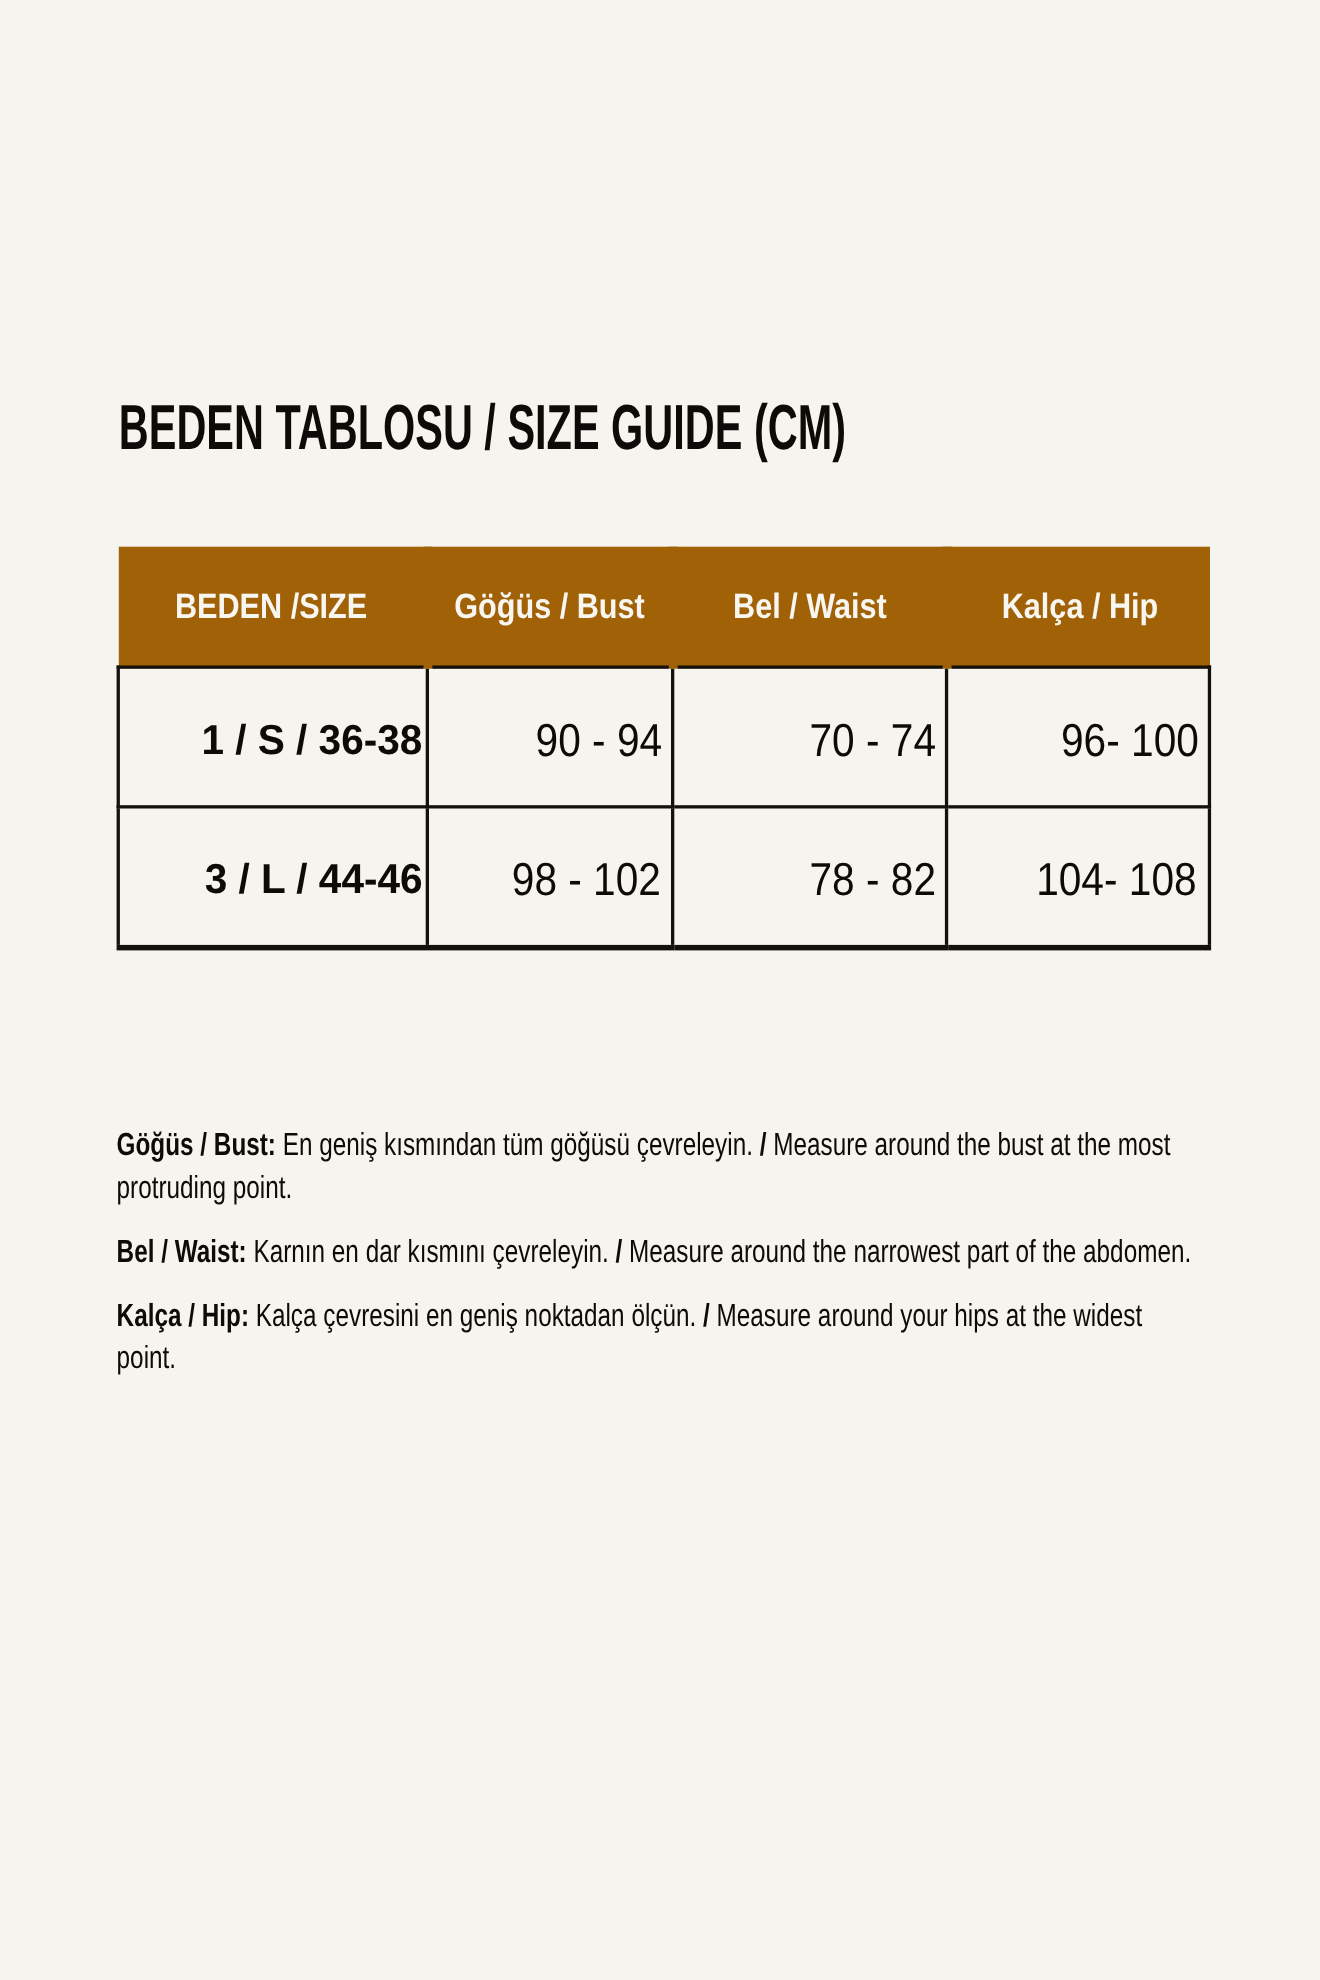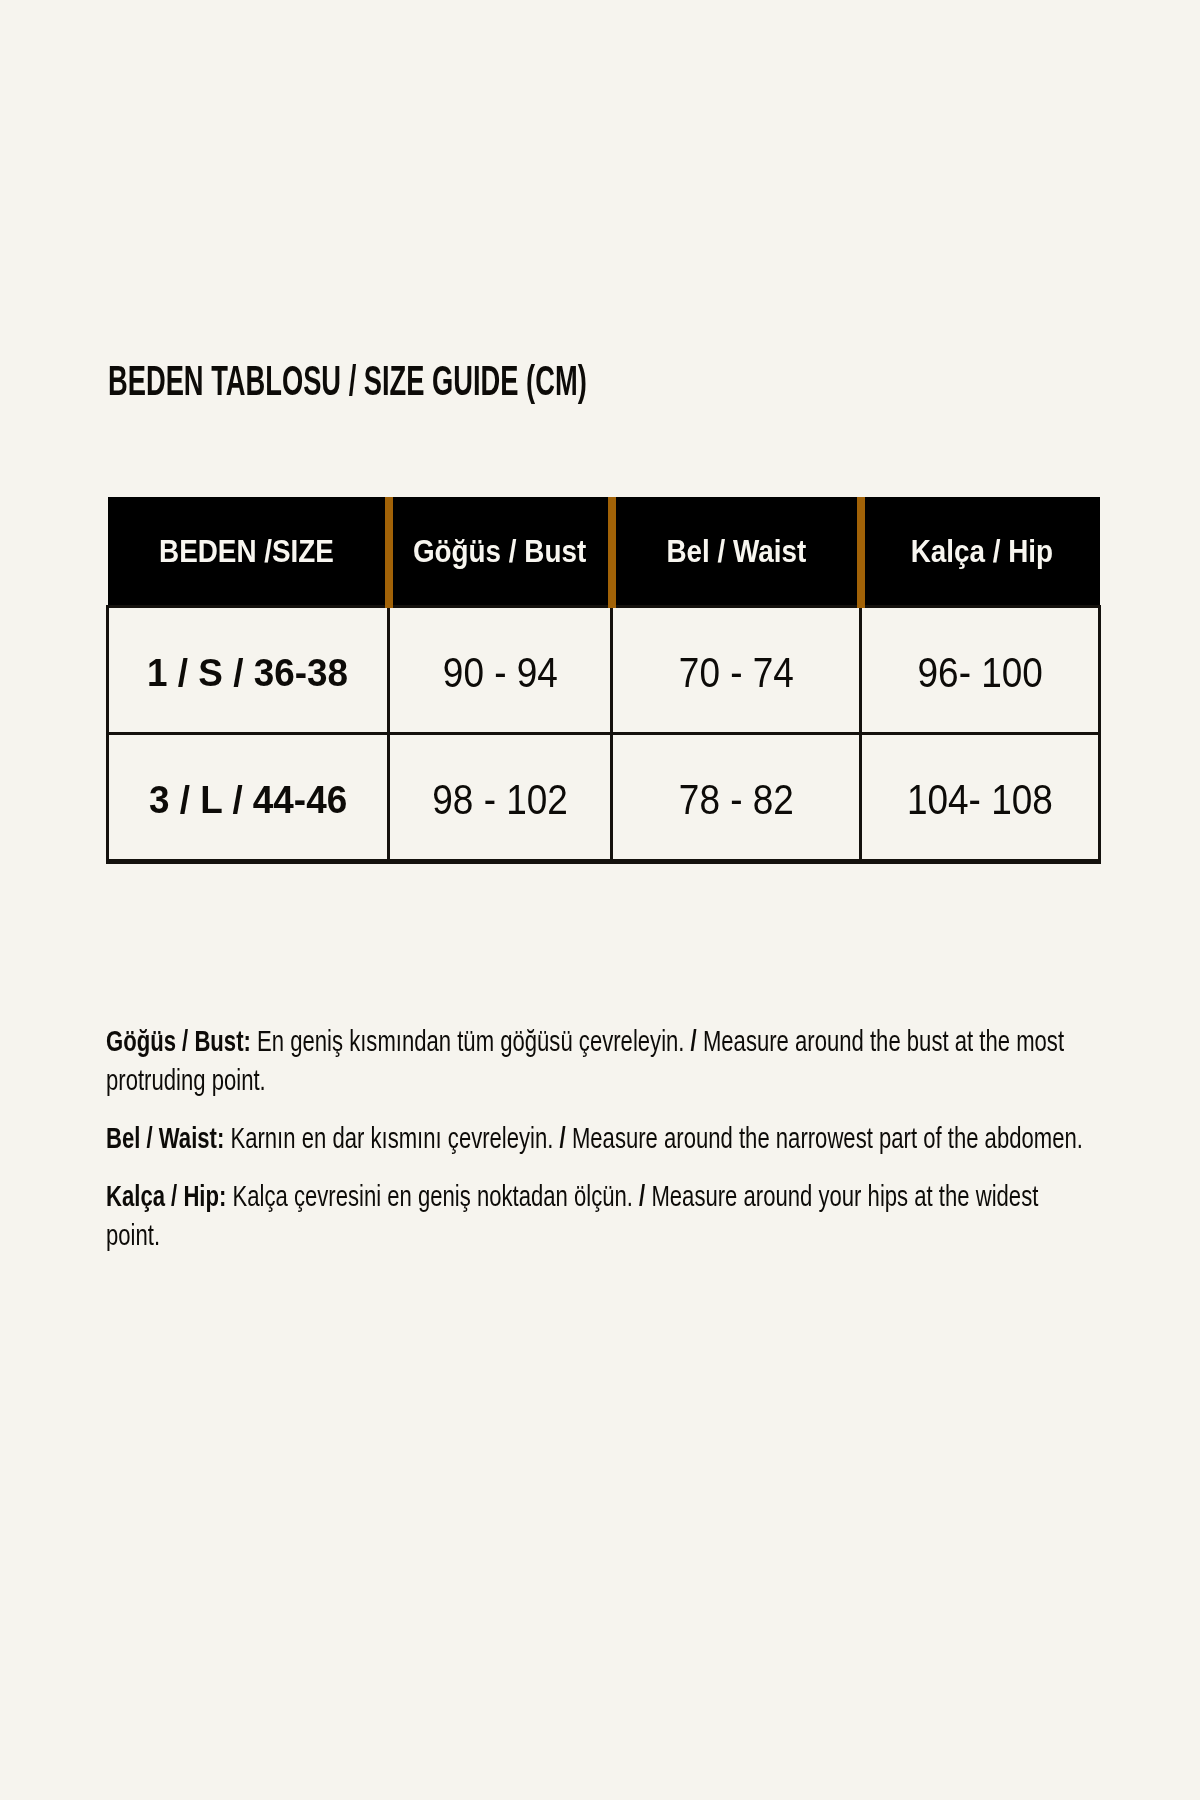--- a/index.html
+++ b/index.html
@@ -19,21 +19,21 @@
   .squeeze {
     display: inline-block;
     white-space: nowrap;
   }
   
   .title {
     position: absolute;
     left: 108px;
     top: 360px;
     margin: 0;
-    font-size: 42px;
+    font-size: 58px;
     line-height: 1;
     font-weight: 700;
     white-space: nowrap;
     letter-spacing: 0;
   }
   .title .squeeze {
     transform: scaleX(0.65);
     transform-origin: left top;
   }
   
@@ -44,40 +44,40 @@
     width: 992px;
     border-collapse: collapse;
     table-layout: fixed;
   }
   .size-table col.c1 { width: 281px; }
   .size-table col.c2 { width: 223px; }
   .size-table col.c3 { width: 249px; }
   .size-table col.c4 { width: 239px; }
   .size-table th {
     height: 108px;
-    background: #000000;
+    background: #a16207;
     text-align: center;
     vertical-align: middle;
     padding: 0;
     border: none;
   }
   .size-table th + th {
     border-left: 8px solid #a16207;
   }
   .size-table th .squeeze {
     color: #f8f6f0;
     font-size: 32px;
     font-weight: 700;
     transform: scaleX(0.87);
     transform-origin: center;
   }
   .size-table td {
     height: 118px;
     border: 3px solid #14110d;
-    text-align: center;
+    text-align: right;
     vertical-align: middle;
     padding: 6px 0 0 0;
   }
   .size-table tbody tr:last-child td {
     border-bottom-width: 5px;
     margin-top: 25px;
   }
   .size-table td .squeeze {
     font-size: 42px;
     font-weight: 400;

